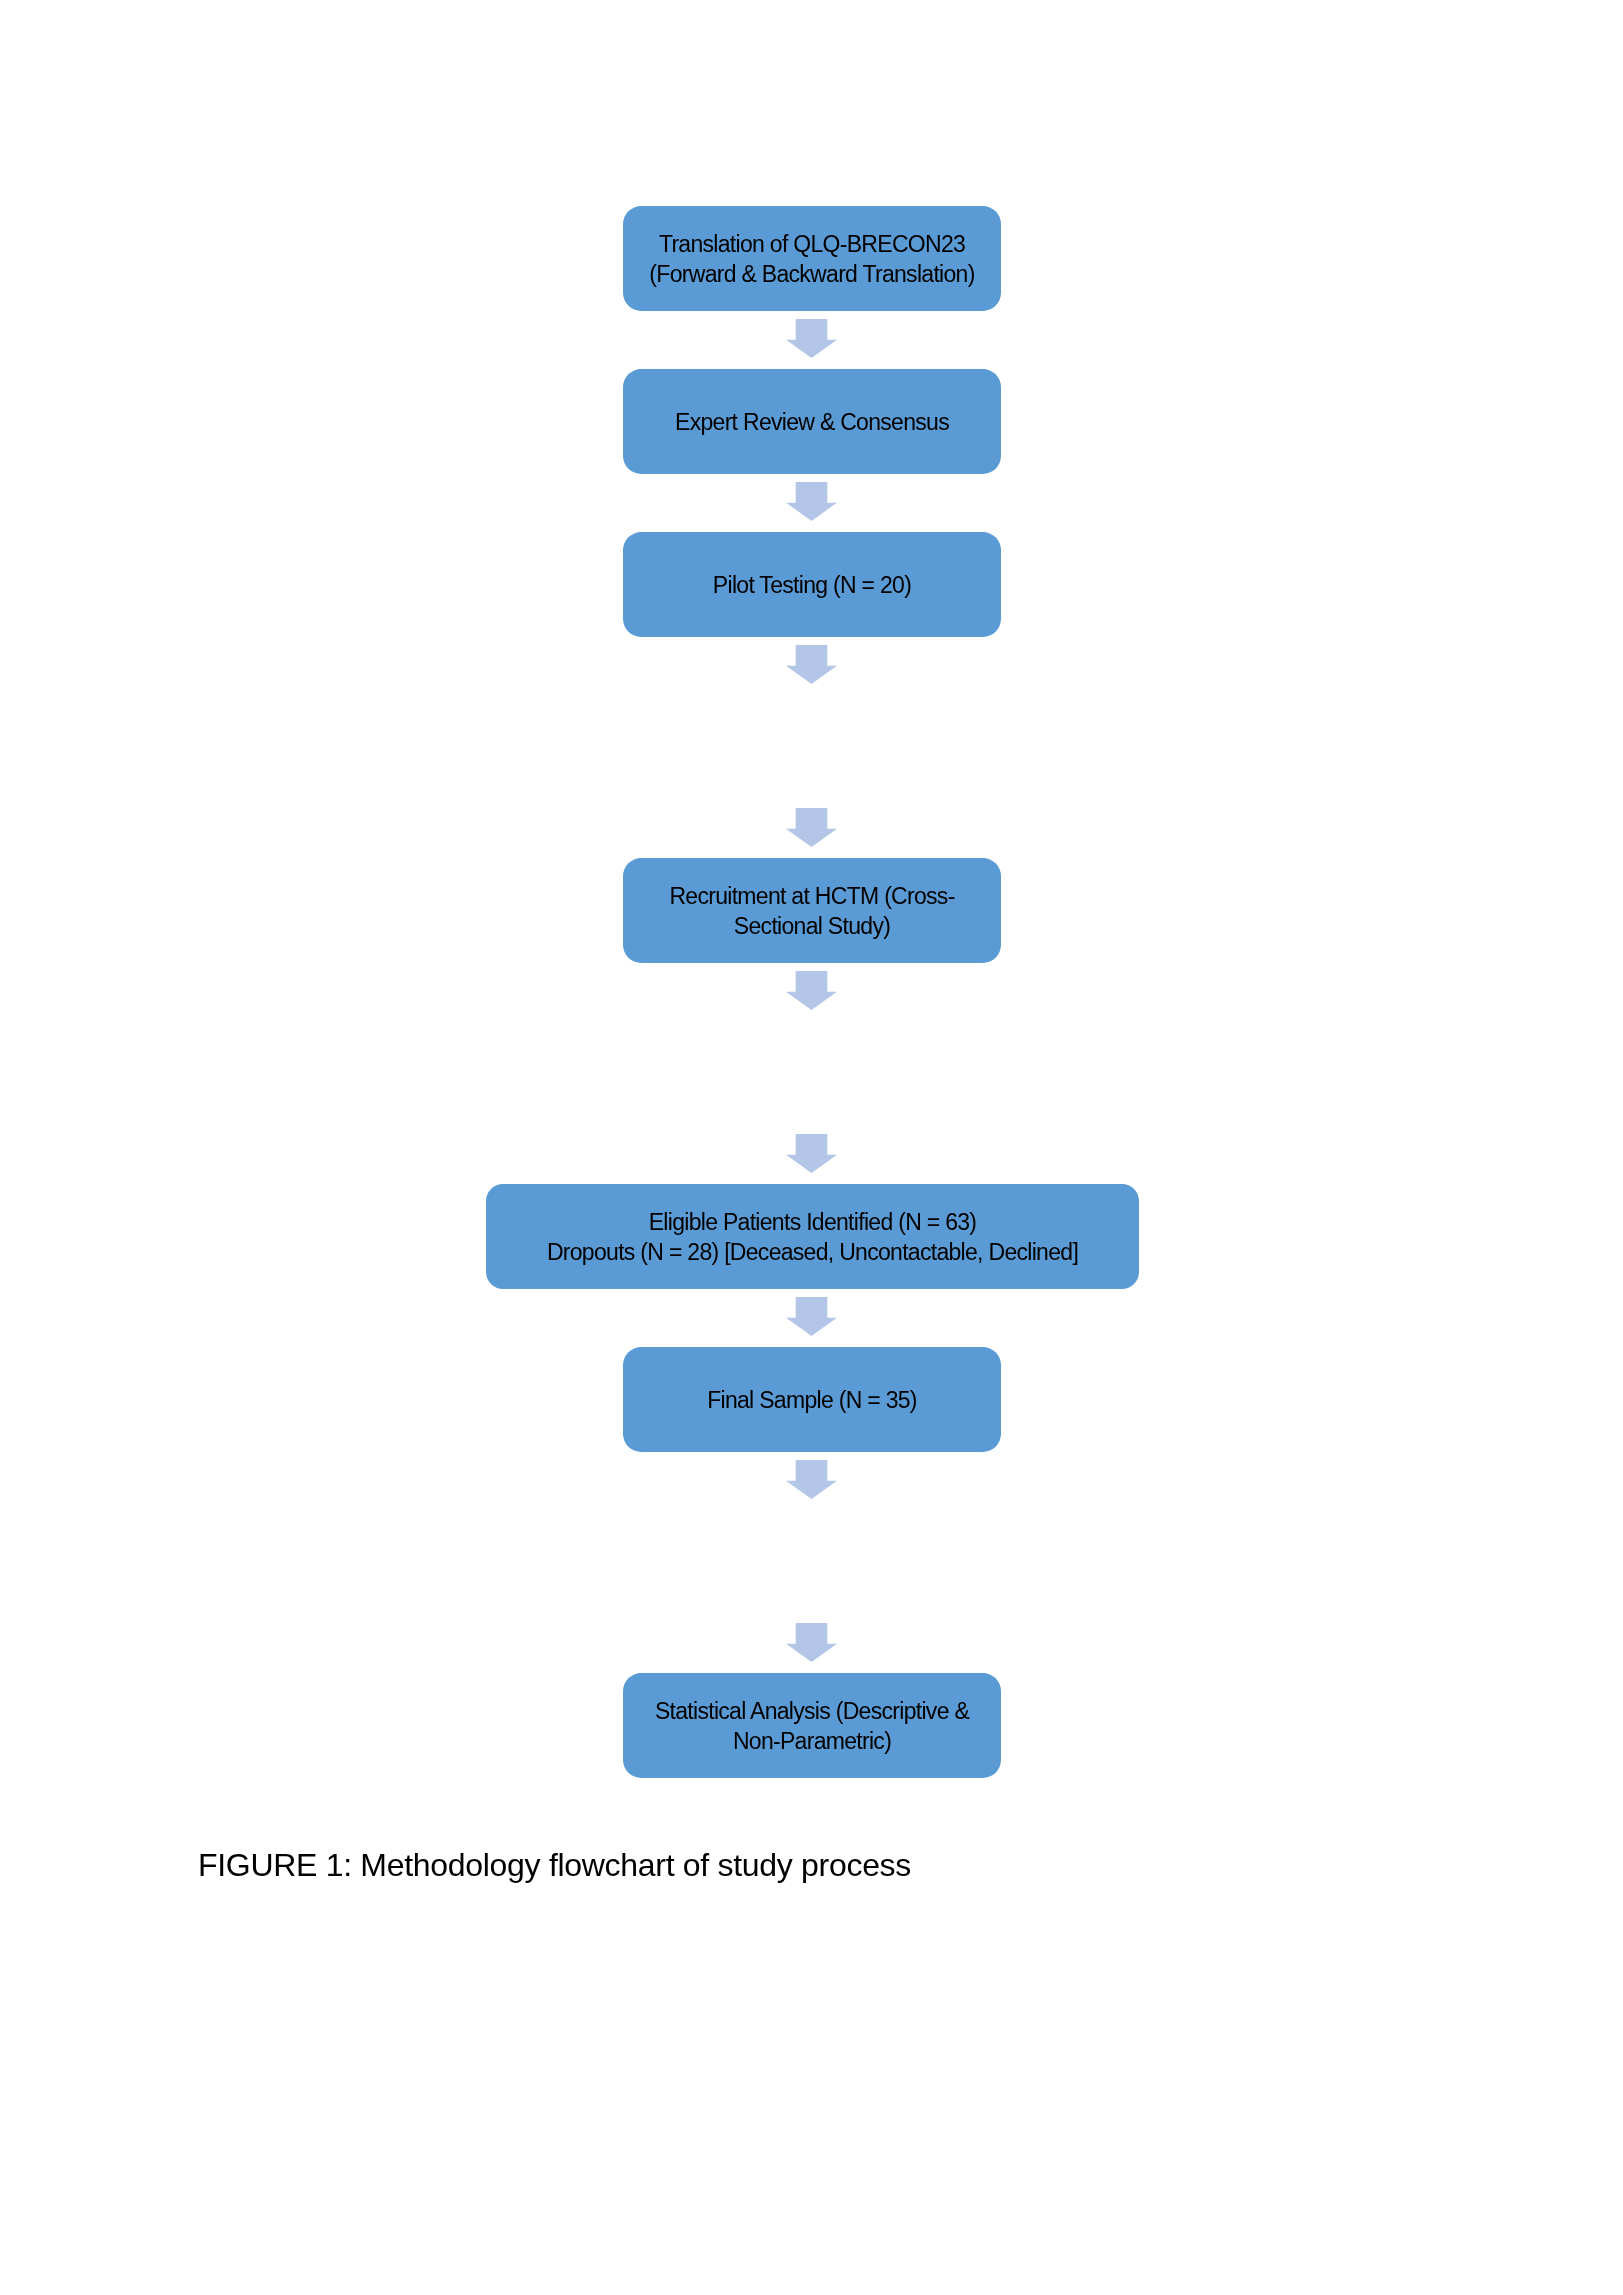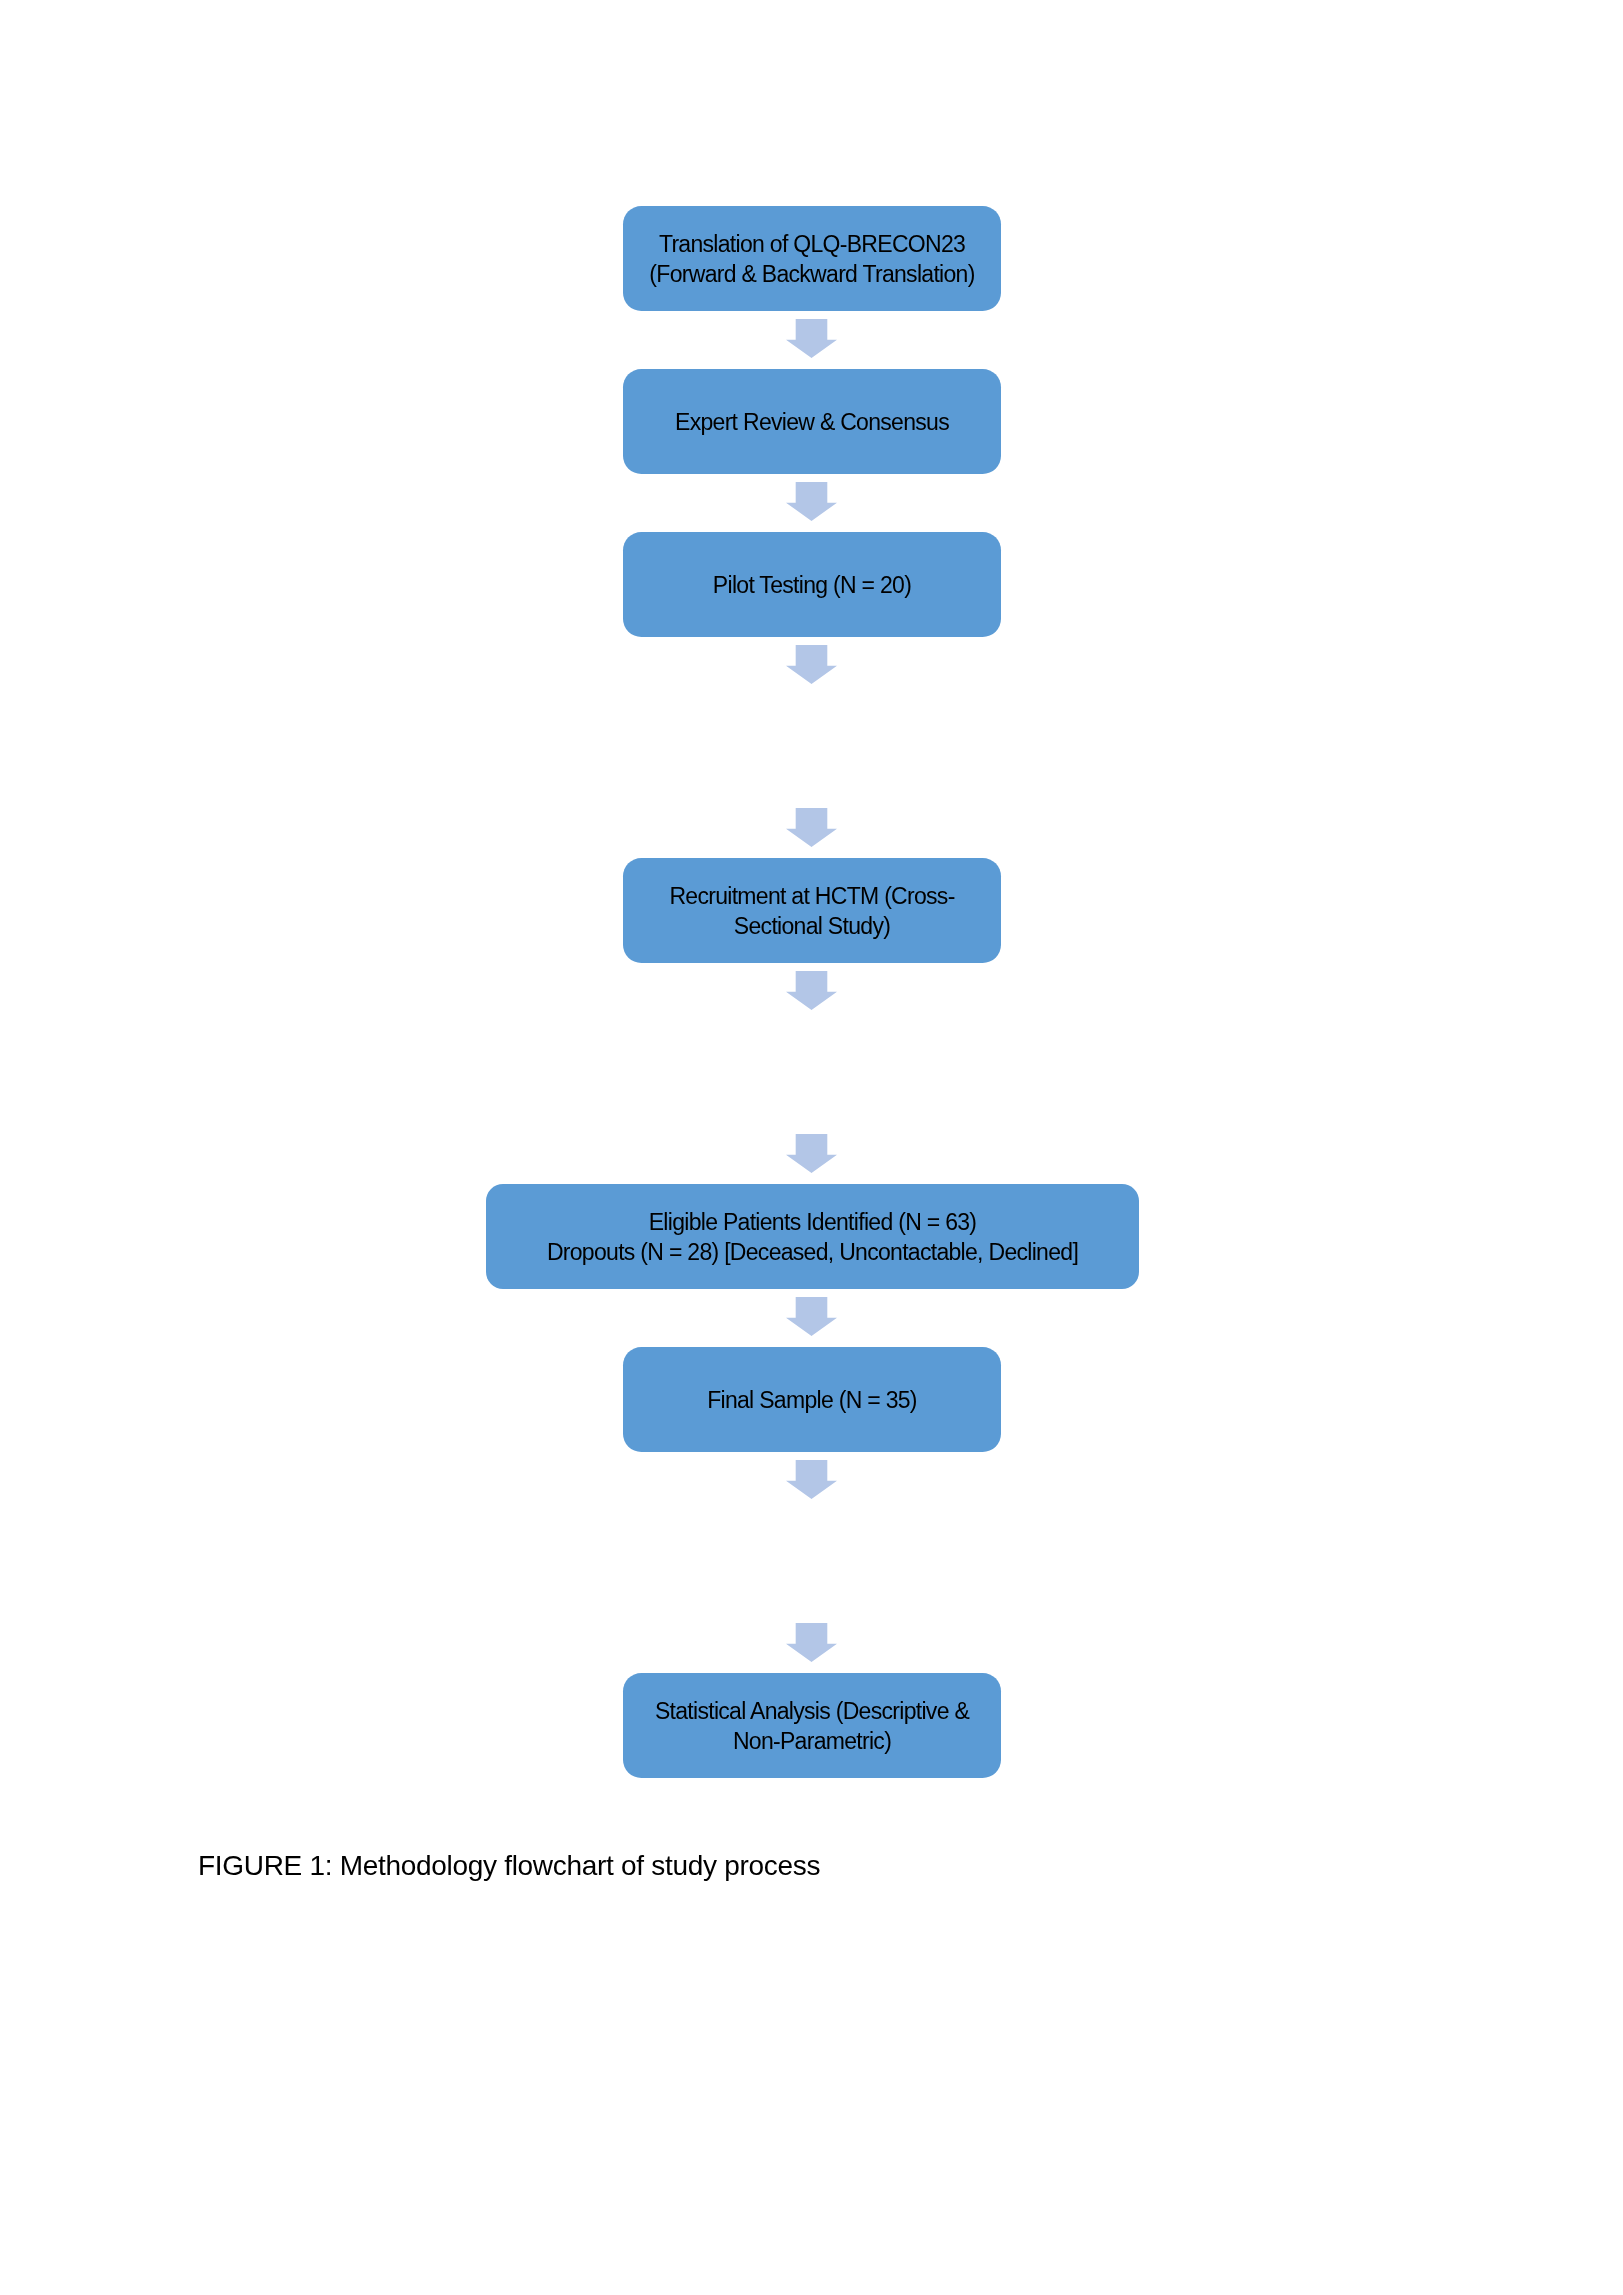--- a/index.html
+++ b/index.html
@@ -56,21 +56,21 @@
     left: 786px;
     width: 51px;
     height: 39px;
     background: var(--arrow-fill, #b3c6e7);
     clip-path: polygon(19% 0, 81% 0, 81% 53%, 100% 53%, 50% 100%, 0 53%, 19% 53%);
   }
   .caption {
     position: absolute;
     left: 198px;
     top: 1847px;
-    font-size: 28px;
+    font-size: 32px;
     letter-spacing: -0.3px;
     line-height: 37px;
     white-space: nowrap;
   }
 </style>
 </head>
 <body>
 
 <div class="page">
   <div class="flowchart">

